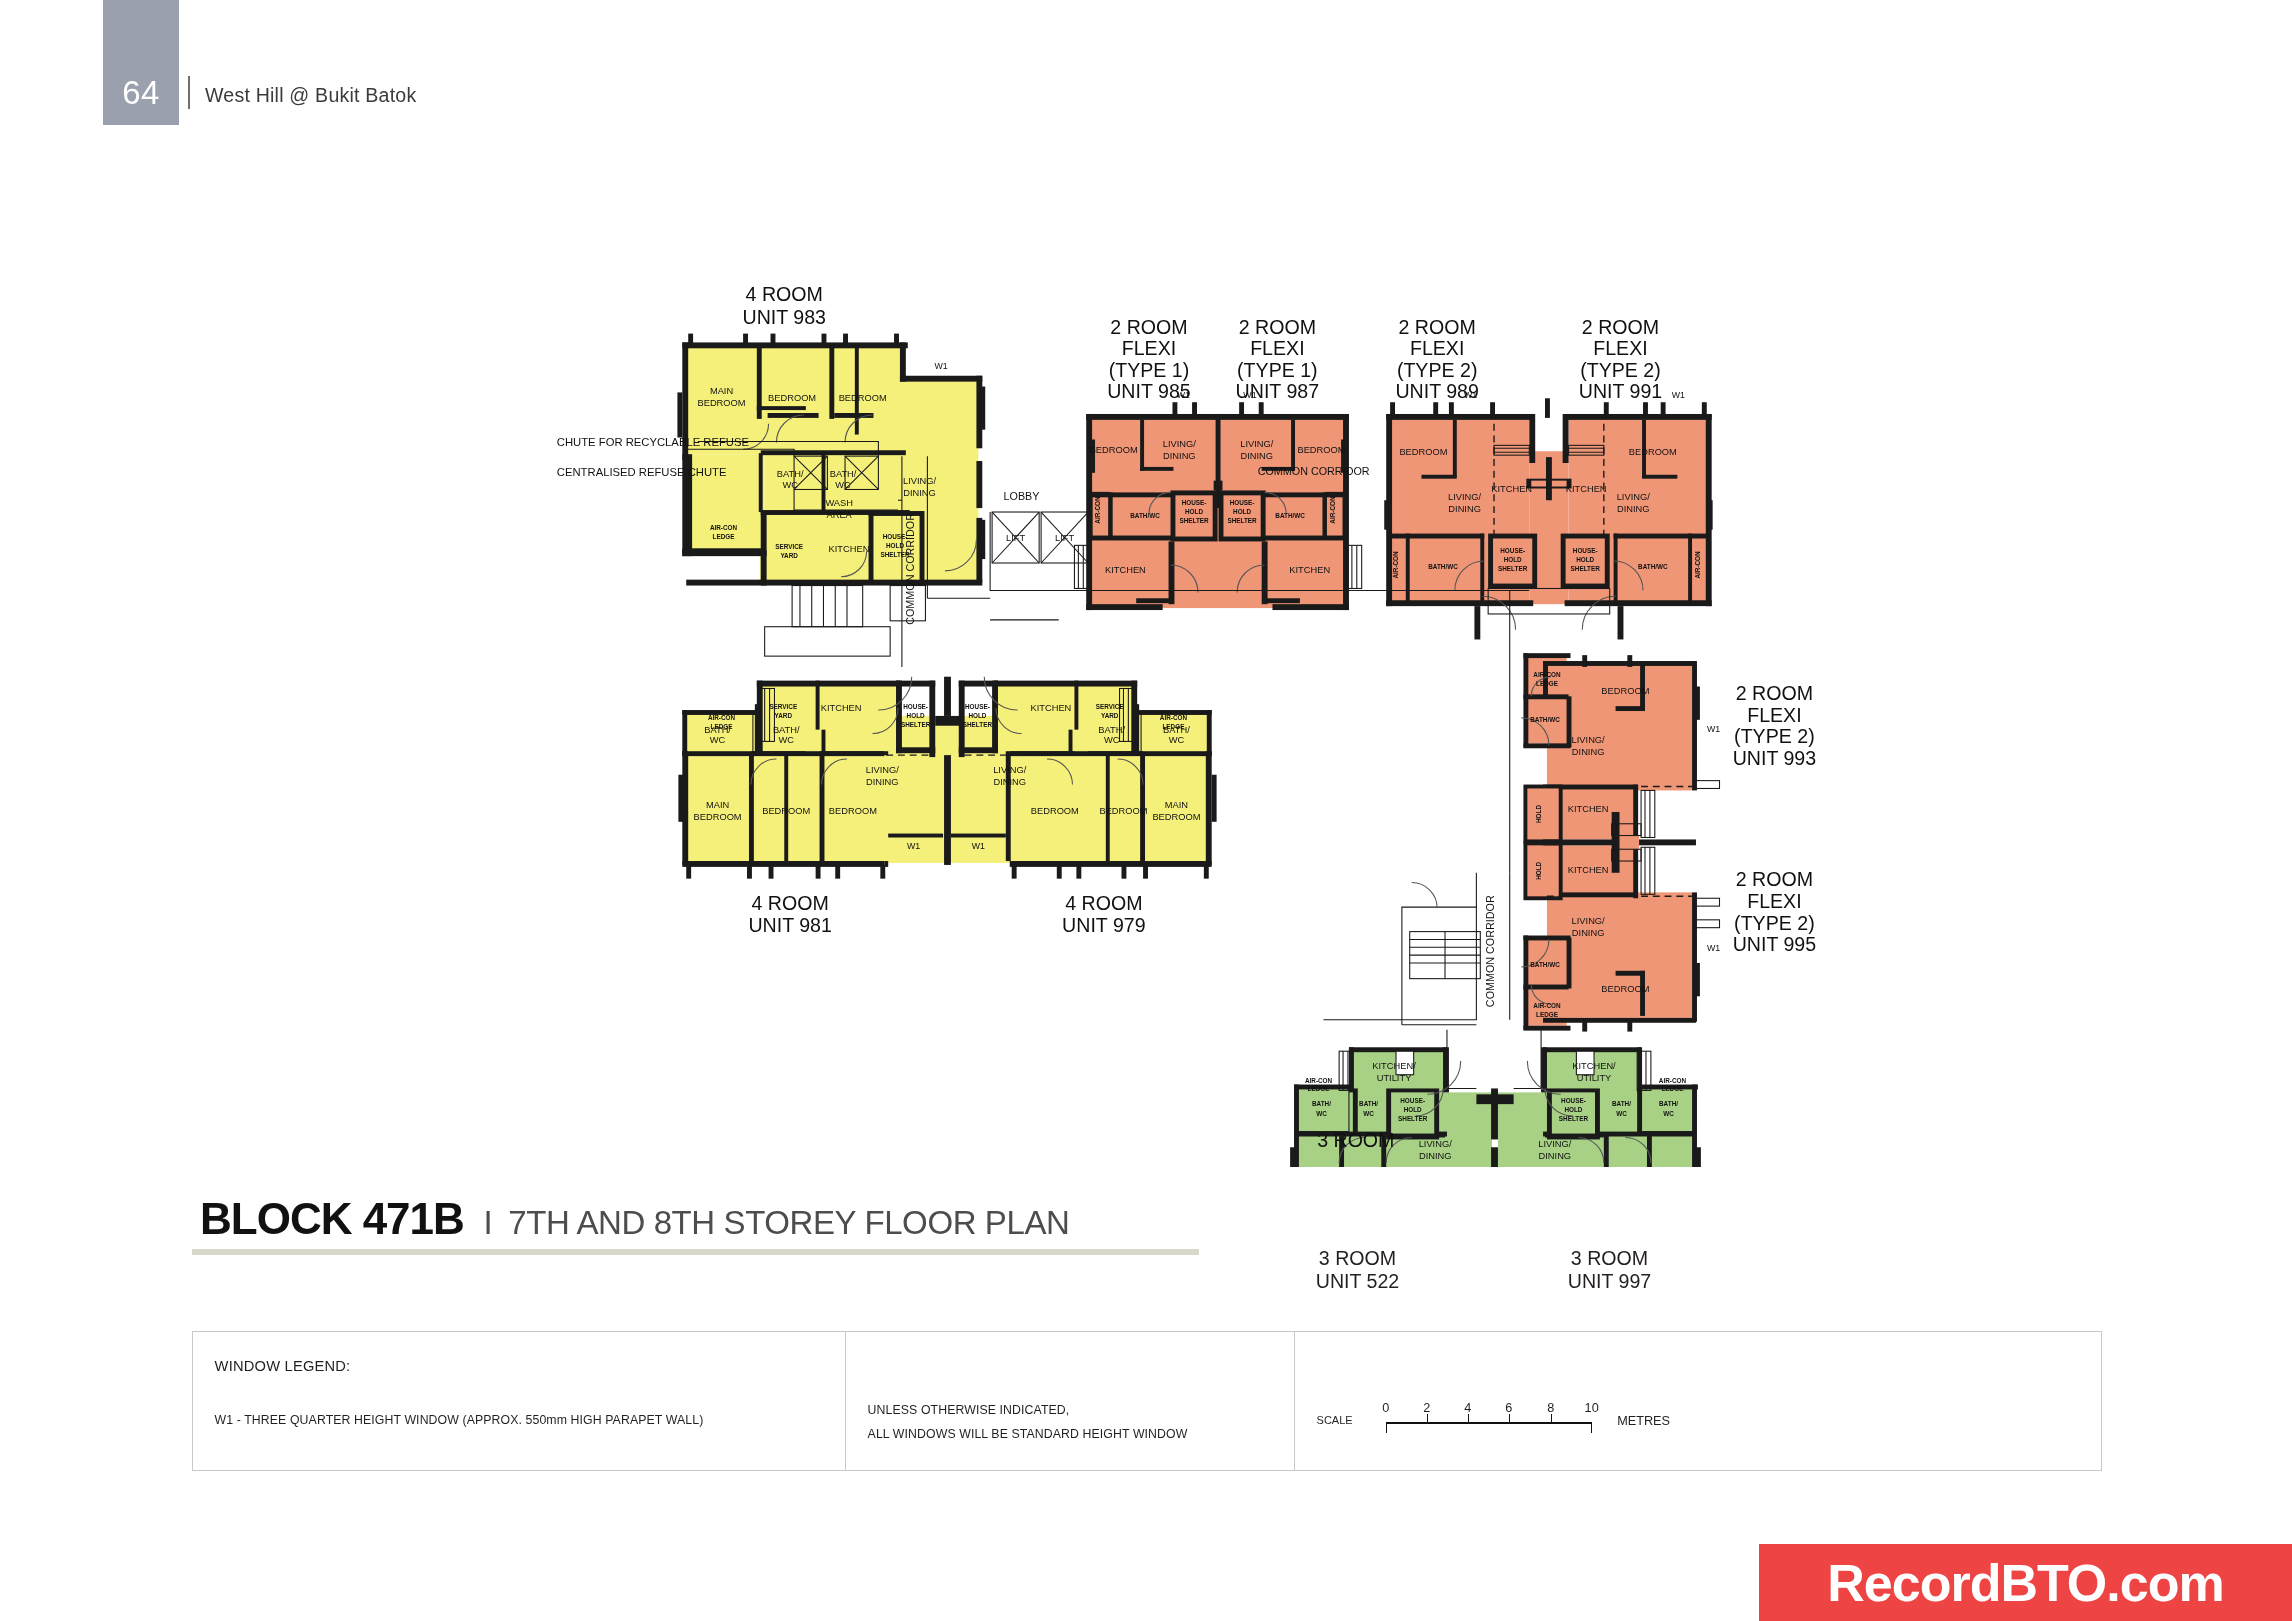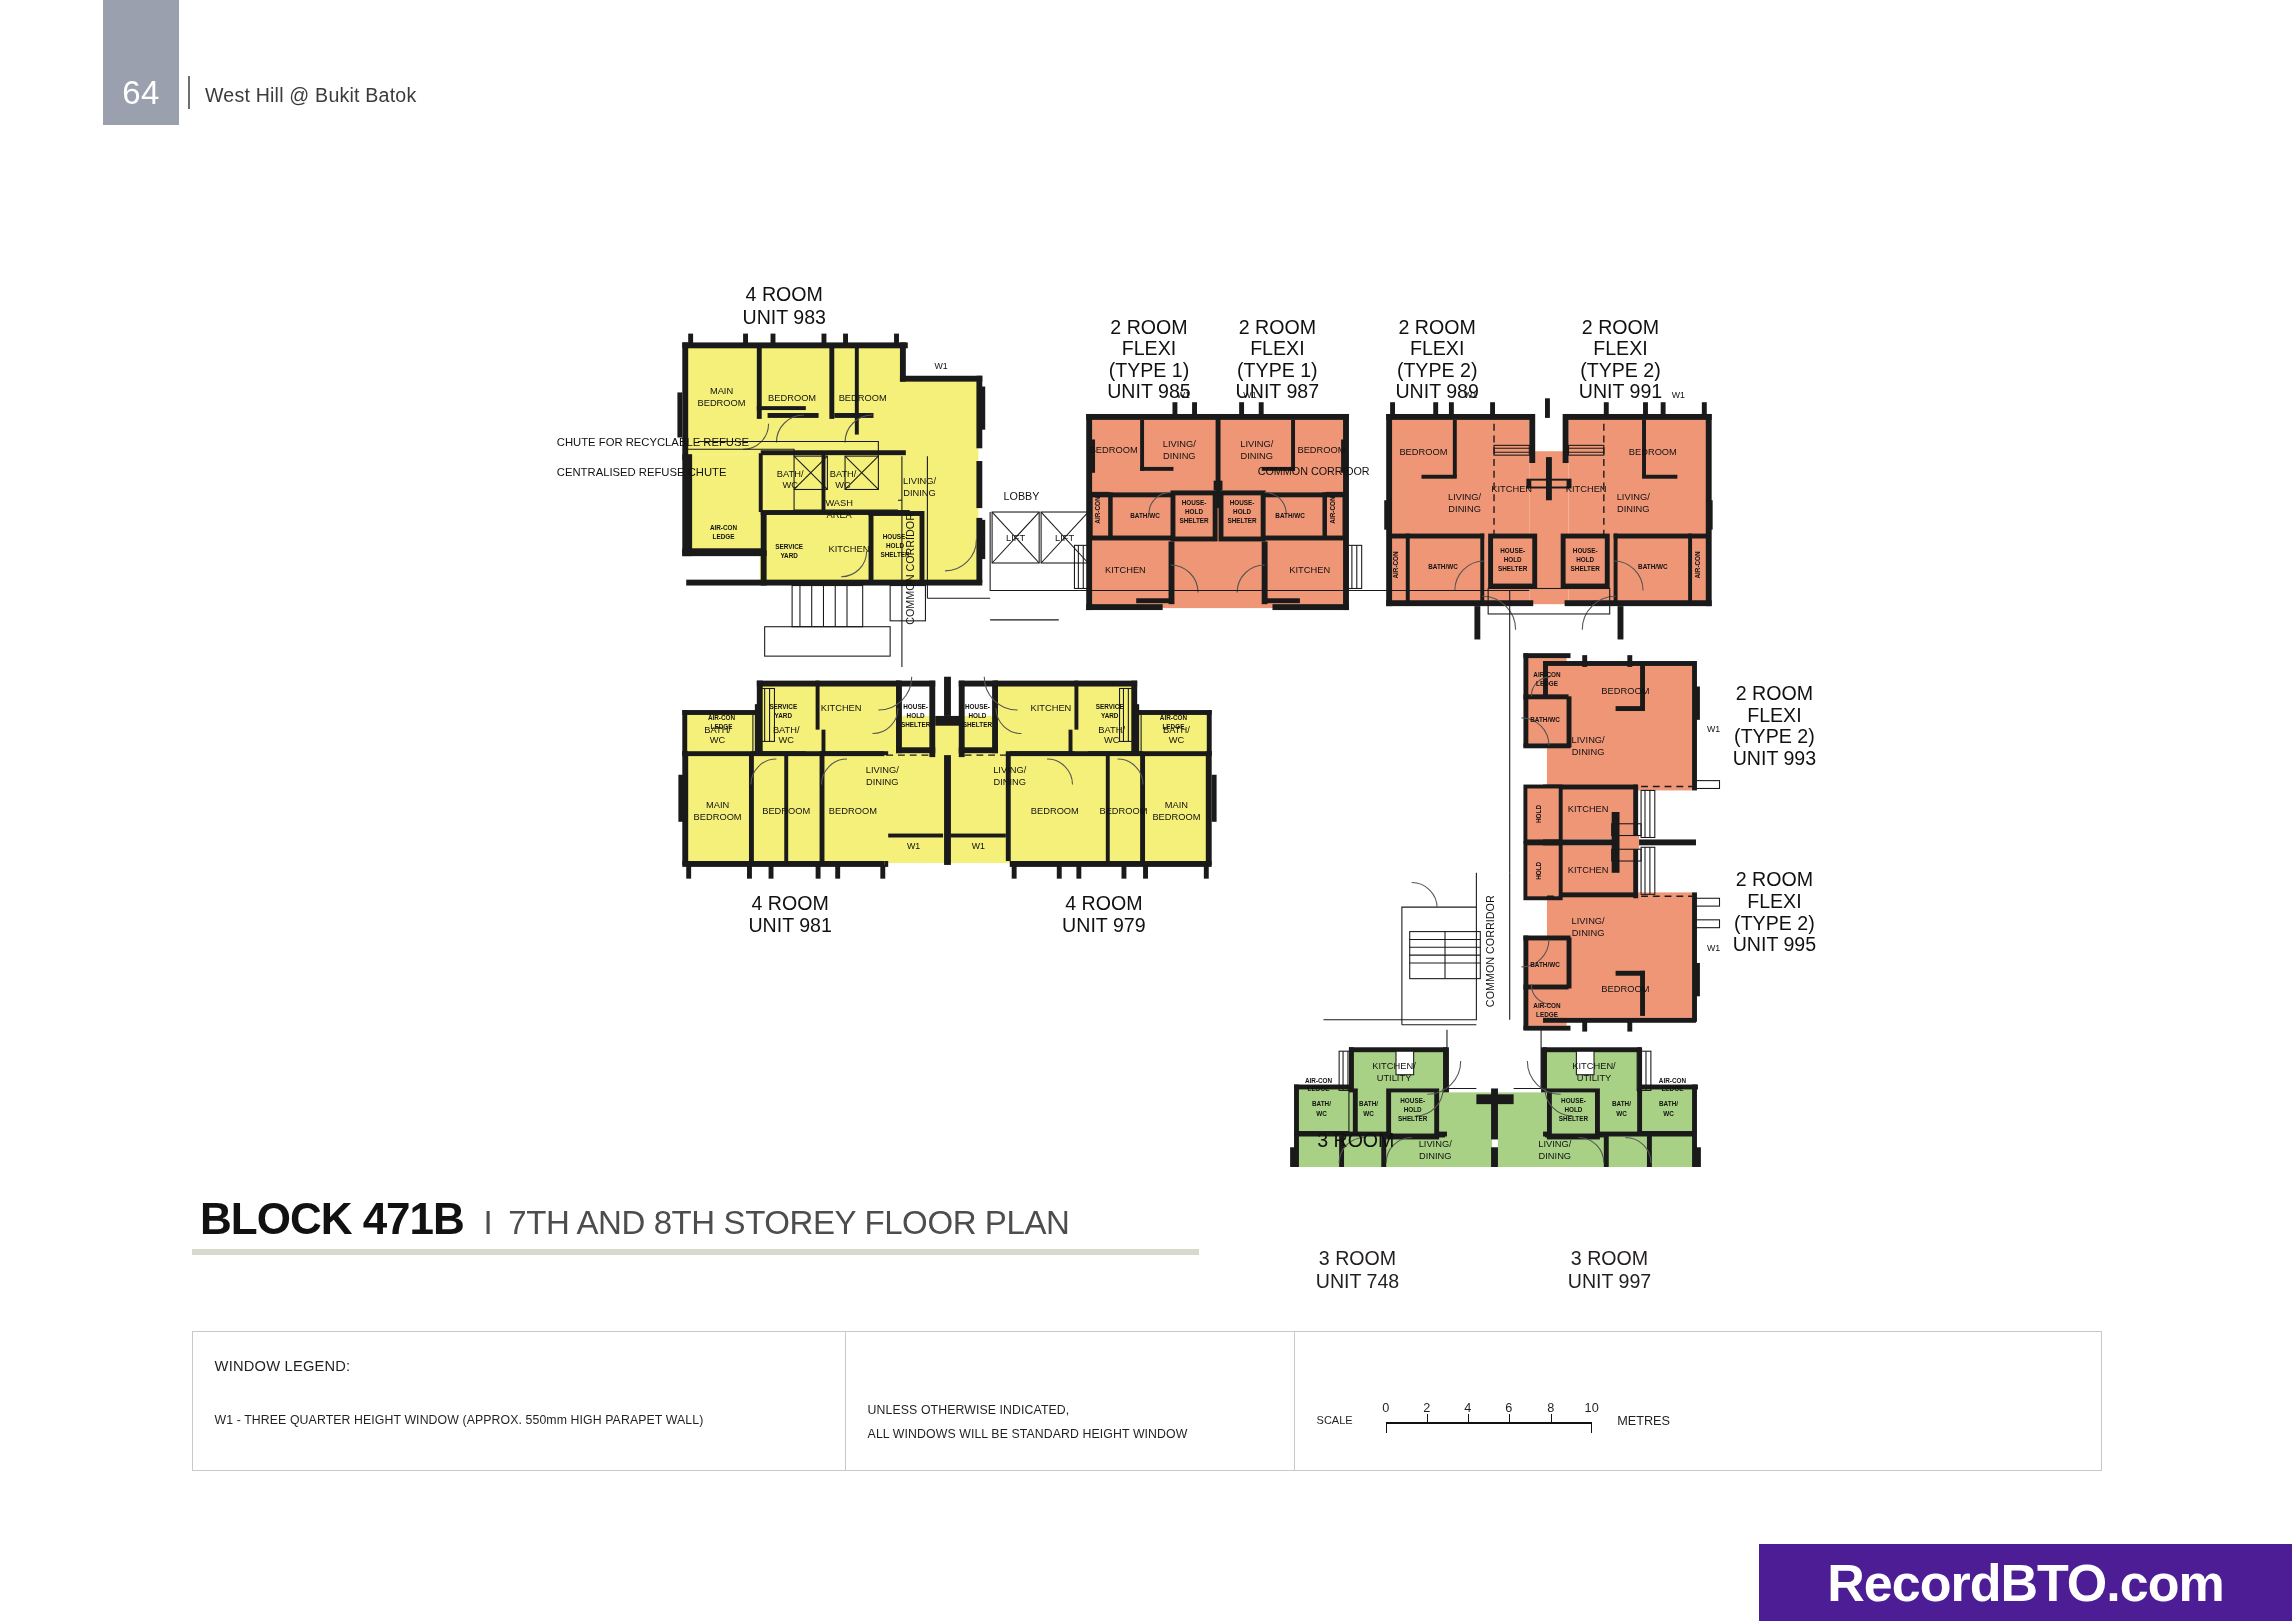--- a/index.html
+++ b/index.html
@@ -38,21 +38,21 @@
   .scale-row{display:flex;align-items:flex-start;margin-top:43px;}
   .scale-word{font-size:11px;margin-right:33px;padding-top:13.7px;}
   .scale-bar{position:relative;width:206px;height:33px;}
   .scale-ticklbl{position:absolute;top:0;font-size:12.7px;transform:translateX(-50%);}
   .scale-line{position:absolute;left:0;top:21.6px;width:206px;height:1.5px;background:#111;}
   .scale-tick{position:absolute;top:13.7px;width:1.5px;height:8.8px;background:#111;}
   .scale-tick.end{top:21.6px;height:10.8px;}
   .scale-metres{font-size:12.7px;margin-left:25.5px;padding-top:13.7px;}
 
   
-  .wm{position:absolute;left:1759px;top:1544px;width:533px;height:77px;background:#4c1d95;color:#fff;font-size:52px;font-weight:700;display:flex;align-items:center;justify-content:center;letter-spacing:-1px;font-family:"Liberation Sans",sans-serif;}
+  .wm{position:absolute;left:1759px;top:1544px;width:533px;height:77px;background:#ef4444;color:#fff;font-size:52px;font-weight:700;display:flex;align-items:center;justify-content:center;letter-spacing:-1px;font-family:"Liberation Sans",sans-serif;}
 </style>
 </head>
 <body>
 
 <div class="hdr-band"></div>
 <div class="hdr-num">64</div>
 <div class="hdr-rule"></div>
 <div class="hdr-title">West Hill @ Bukit Batok</div>
 
 <div id="plan">
@@ -807,21 +807,21 @@
   <text class="tl" x="1378" y="1092" opacity="0"></text>
   <text class="tl" x="1382" y="1094" opacity="0"></text>
   <text class="tl" x="1376" y="1096" opacity="0"></text>
   <text class="tl" x="1383" y="1060">3 ROOM</text>
   <text class="tl" x="1383" y="1060" opacity="0"></text>
 </svg>
 </div>
 
 <div style="position:absolute;left:1294px;top:1247px;width:127px;text-align:center;font-size:19.6px;">
   <div>3 ROOM</div>
-  <div>UNIT 748</div>
+  <div>UNIT 522</div>
 </div>
 <div style="position:absolute;left:1546px;top:1247px;width:127px;text-align:center;font-size:19.6px;">
   <div>3 ROOM</div>
   <div>UNIT 997</div>
 </div>
 
 <div class="blk-wrap">
   <div class="blk-line">
     <span class="blk-bold">BLOCK 471B</span>
     <span class="blk-sep">I</span>

